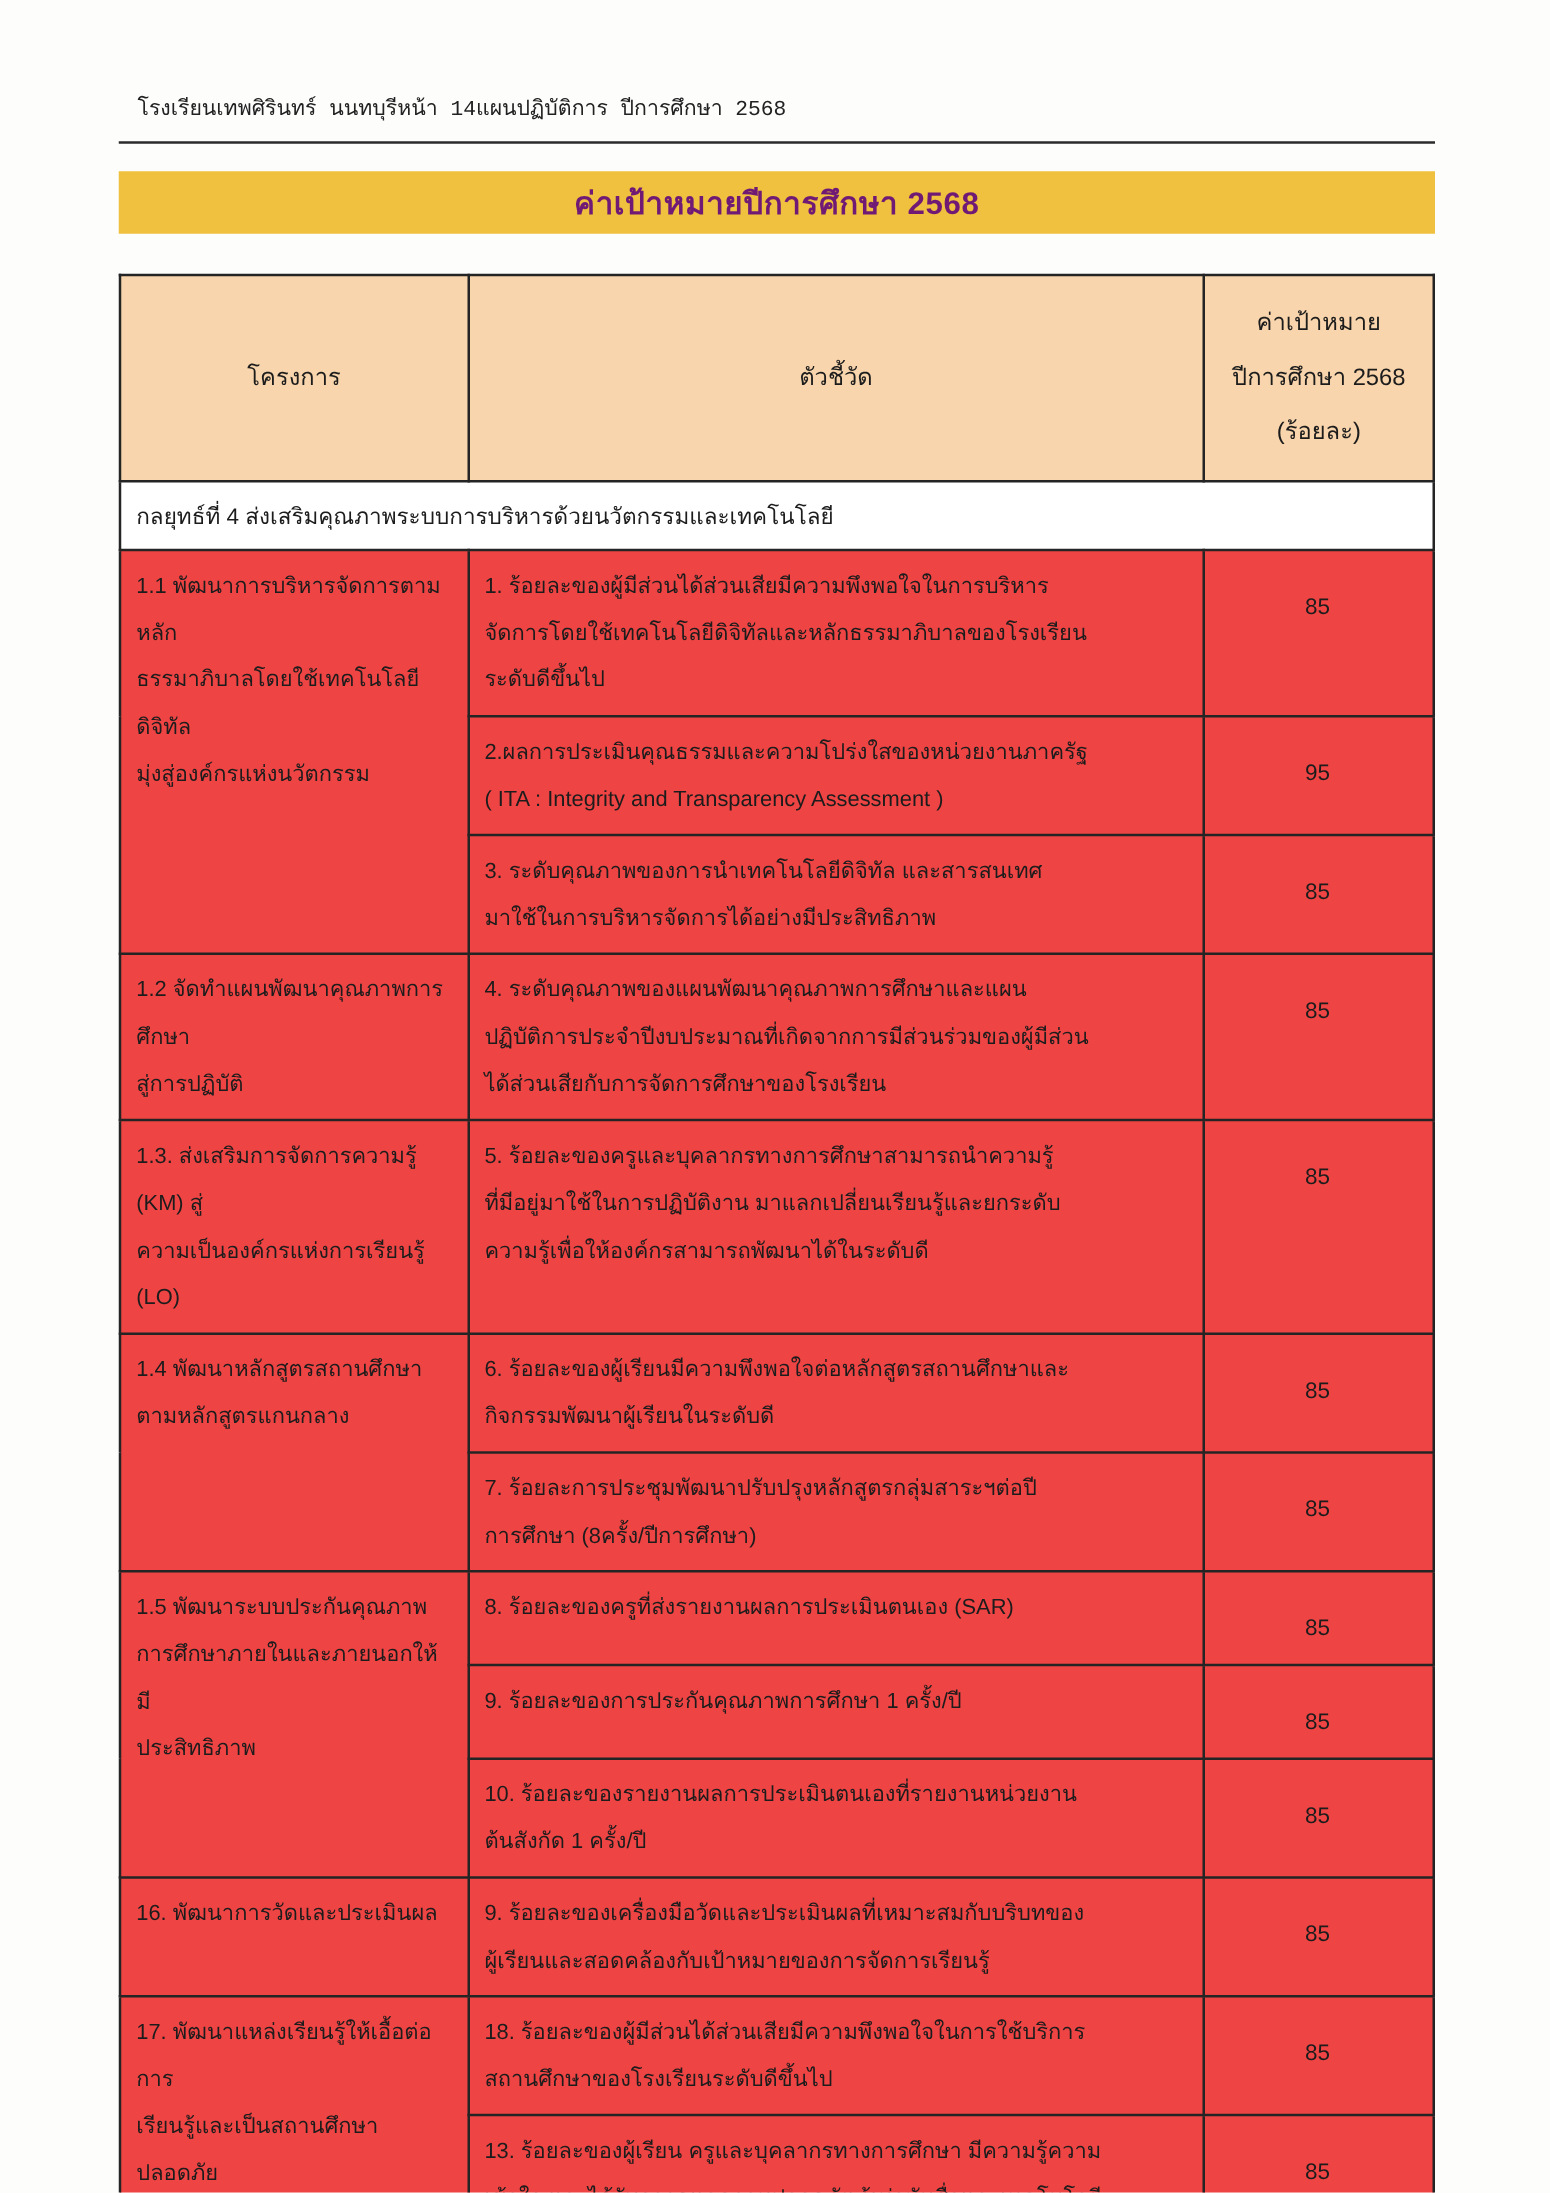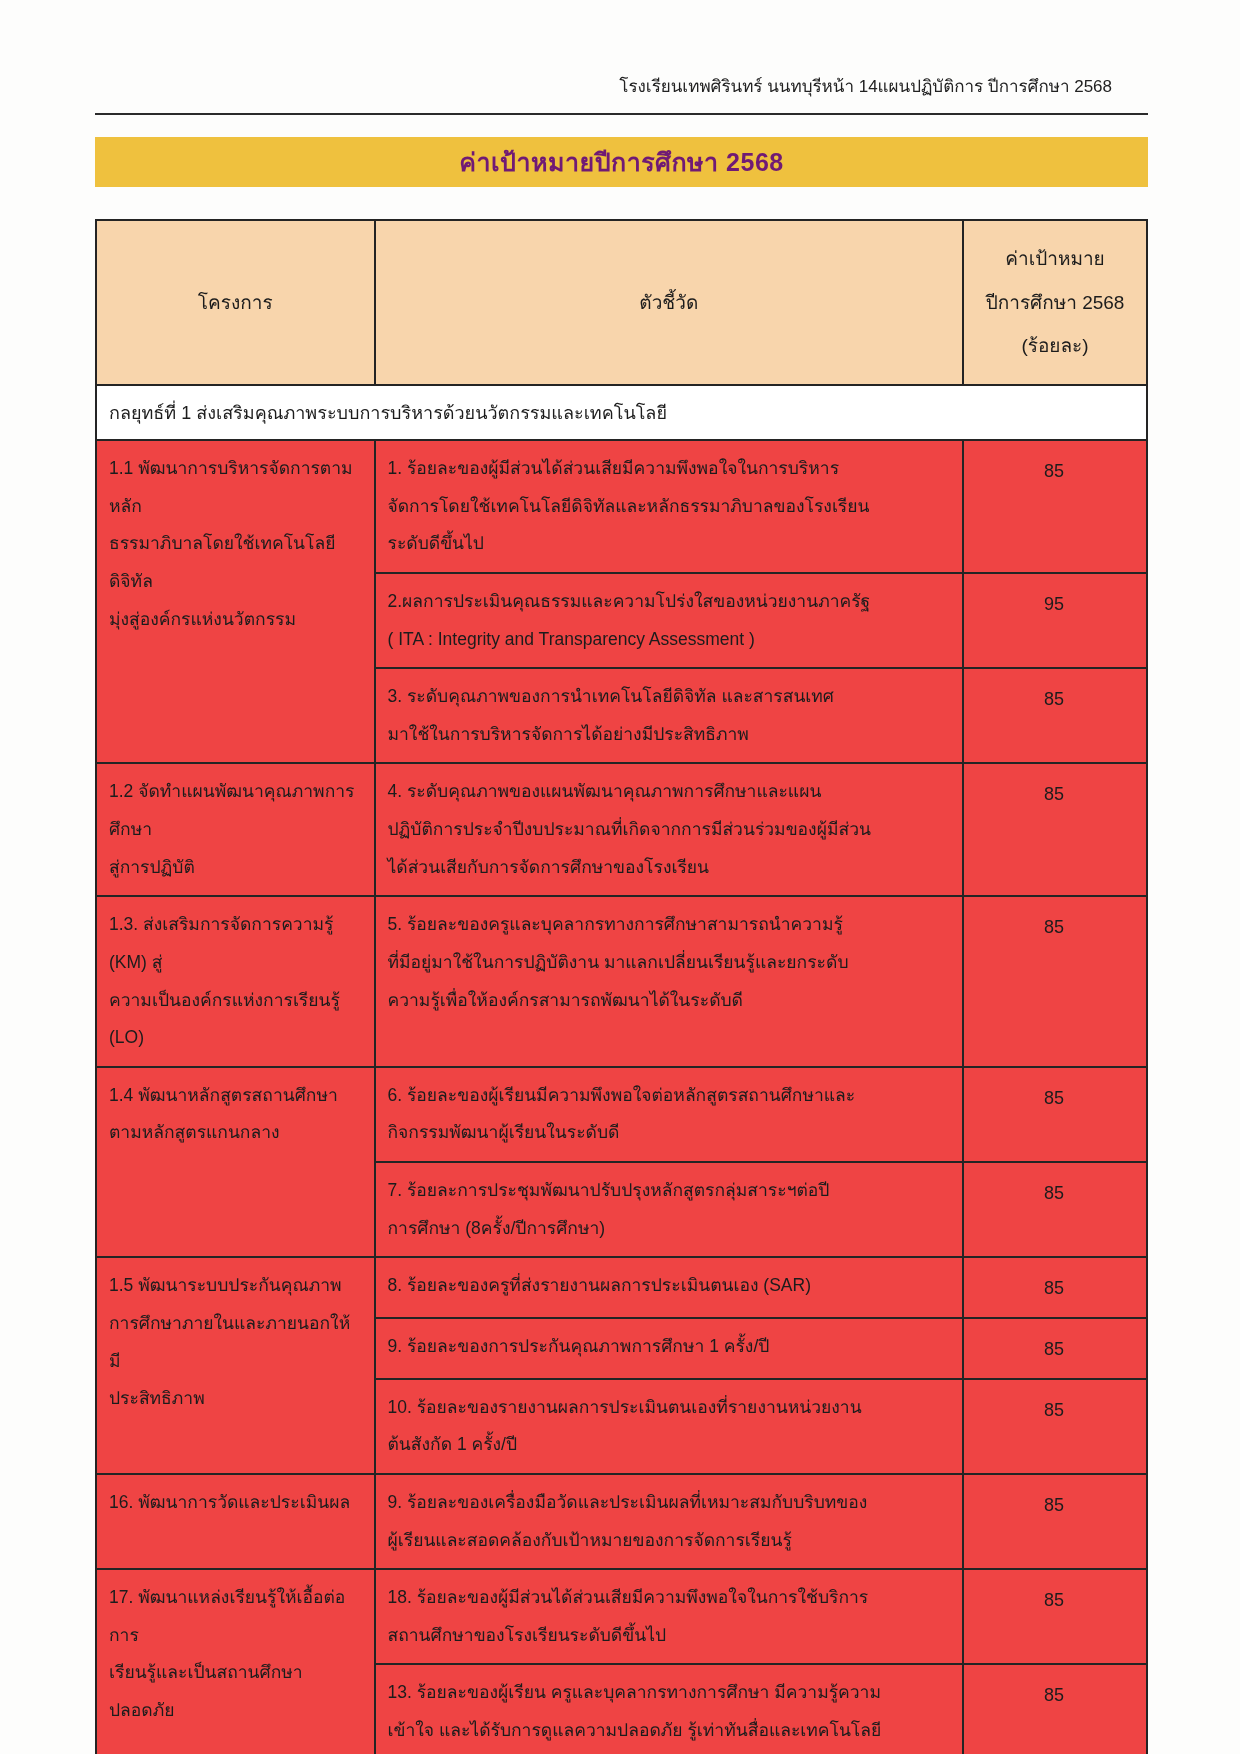--- a/index.html
+++ b/index.html
@@ -6,25 +6,26 @@
   html, body { width: 1240px; height: 1754px; }
   body {
     background: #fdfdfc;
     font-family: "Liberation Sans", "DejaVu Sans", sans-serif;
     color: #1c1c1c;
     position: relative;
     overflow: hidden;
   }
   .page-header {
     display: flex;
-    justify-content: flex-end;
+    justify-content: flex-start;
     align-items: baseline;
     padding: 72px 128px 0 110px;
     font-size: 17px;
     color: #222;
+    font-family: Liberation Mono, monospace;
   }
   .page-rule {
     margin: 14px 92px 0 95px;
     border-top: 2px solid #2b2b2b;
   }
   .banner {
     margin: 22px 92px 0 95px;
     height: 50px;
     background: var(--banner-bg, #efc13e);
     color: #701a75;
@@ -66,21 +67,21 @@
     font-size: 17.5px;
     line-height: 2.15;
     vertical-align: top;
     padding: 9px 14px 9px 12px;
     white-space: pre-line;
     background: #ef4444;
   }
   td.cell.target {
     text-align: center;
     font-size: 18px;
-    padding-top: 11px;
+    padding-top: 25px;
     white-space: normal;
   }
 </style>
 </head>
 <body>
 
 <div class="page-header">
   <span>โรงเรียนเทพศิรินทร์ นนทบุรี</span>
   <span>หน้า 14</span>
   <span>แผนปฏิบัติการ ปีการศึกษา 2568</span>
@@ -102,21 +103,21 @@
     <tr>
       <th class="col-head">โครงการ</th>
       <th class="col-head">ตัวชี้วัด</th>
       <th class="col-head">ค่าเป้าหมาย
 ปีการศึกษา 2568
 (ร้อยละ)</th>
     </tr>
   </thead>
   <tbody id="table-body">
     <tr>
-      <td class="strategy" colspan="3">กลยุทธ์ที่ 1 ส่งเสริมคุณภาพระบบการบริหารด้วยนวัตกรรมและเทคโนโลยี</td>
+      <td class="strategy" colspan="3">กลยุทธ์ที่ 4 ส่งเสริมคุณภาพระบบการบริหารด้วยนวัตกรรมและเทคโนโลยี</td>
     </tr>
   <tr>
         <td class="cell project" rowspan="3">1.1 พัฒนาการบริหารจัดการตามหลัก
 ธรรมาภิบาลโดยใช้เทคโนโลยีดิจิทัล
 มุ่งสู่องค์กรแห่งนวัตกรรม</td>
         <td class="cell indicator">1. ร้อยละของผู้มีส่วนได้ส่วนเสียมีความพึงพอใจในการบริหาร
 จัดการโดยใช้เทคโนโลยีดิจิทัลและหลักธรรมาภิบาลของโรงเรียน
 ระดับดีขึ้นไป</td>
         <td class="cell target">85</td>
       </tr>

